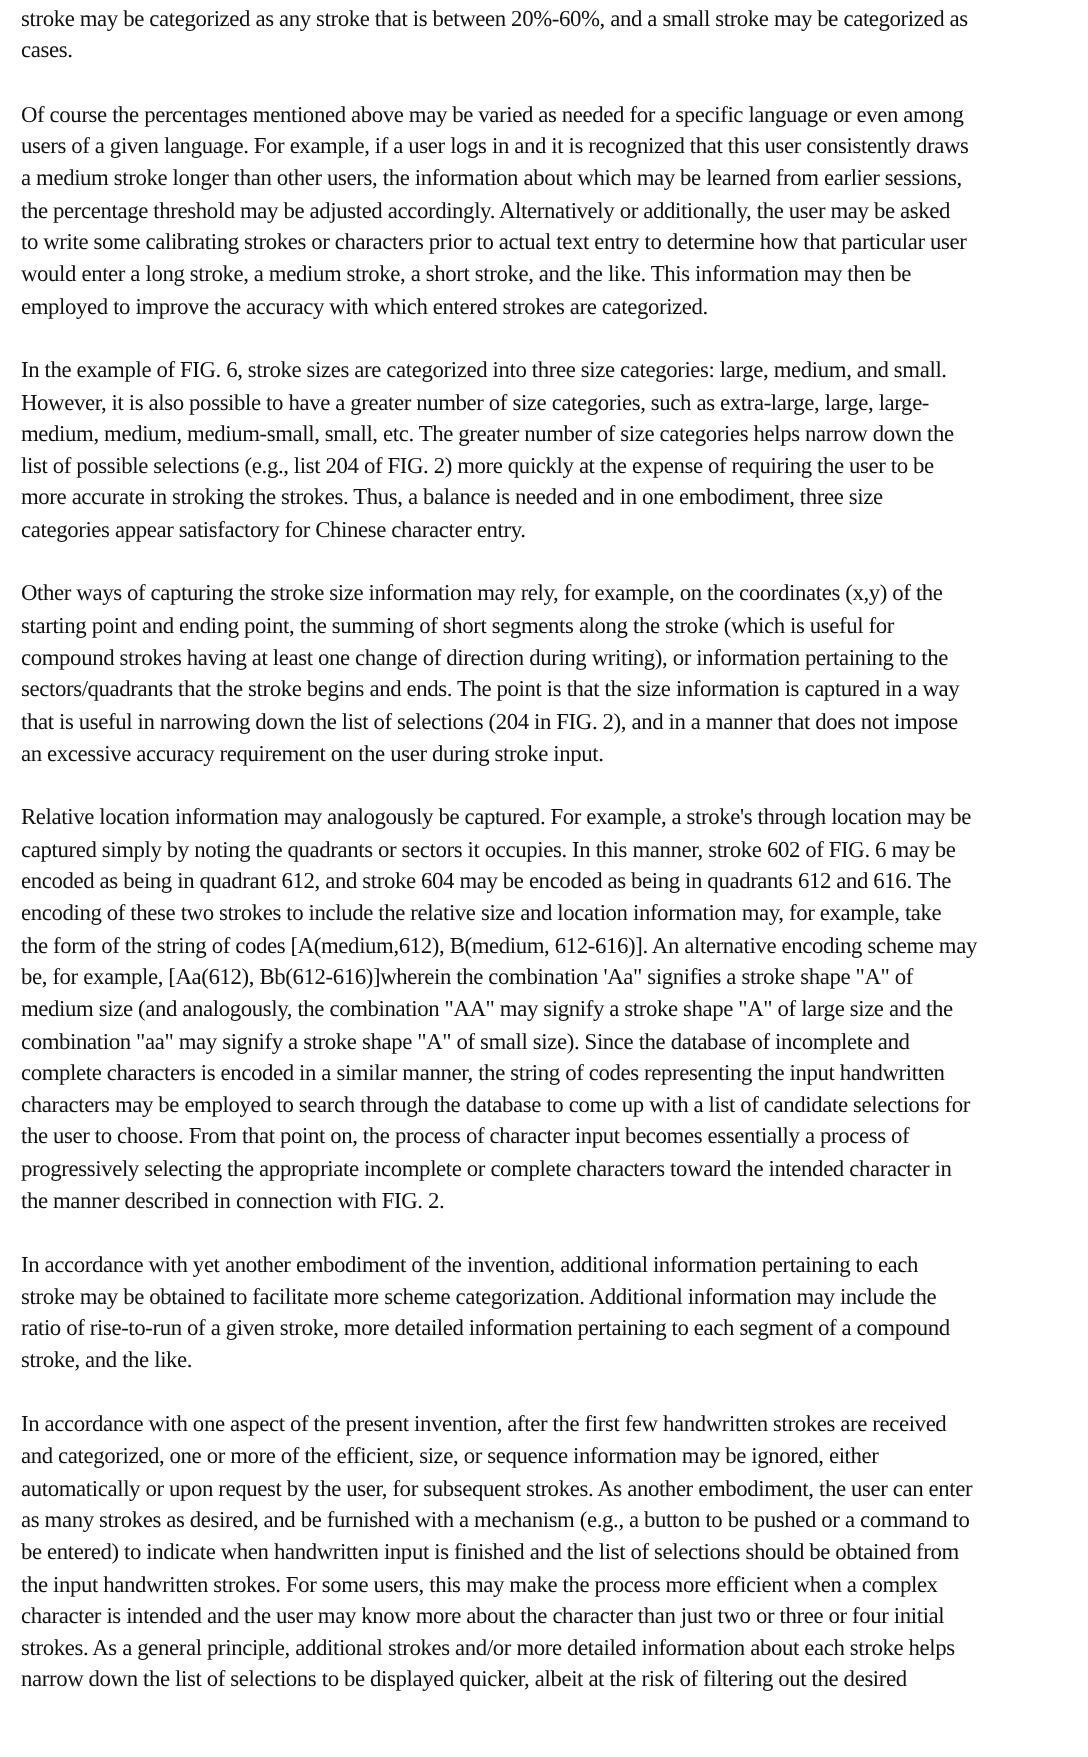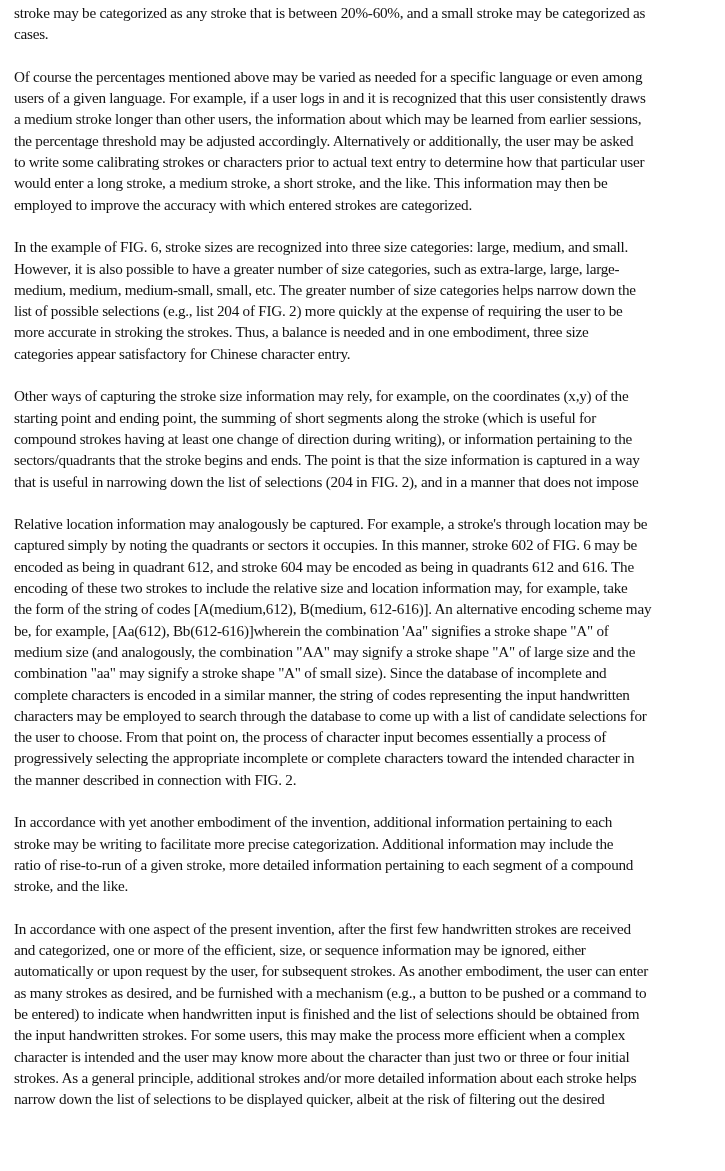--- a/index.html
+++ b/index.html
@@ -26,52 +26,53 @@
     <p class="para">
       <span class="line">Of course the percentages mentioned above may be varied as needed for a specific language or even among</span>
       <span class="line">users of a given language. For example, if a user logs in and it is recognized that this user consistently draws</span>
       <span class="line">a medium stroke longer than other users, the information about which may be learned from earlier sessions,</span>
       <span class="line">the percentage threshold may be adjusted accordingly. Alternatively or additionally, the user may be asked</span>
       <span class="line">to write some calibrating strokes or characters prior to actual text entry to determine how that particular user</span>
       <span class="line">would enter a long stroke, a medium stroke, a short stroke, and the like. This information may then be</span>
       <span class="line">employed to improve the accuracy with which entered strokes are categorized.</span>
     </p>
     <p class="para">
-      <span class="line">In the example of FIG. 6, stroke sizes are recognized into three size categories: large, medium, and small.</span>
+      <span class="line">In the example of FIG. 6, stroke sizes are categorized into three size categories: large, medium, and small.</span>
       <span class="line">However, it is also possible to have a greater number of size categories, such as extra-large, large, large-</span>
       <span class="line">medium, medium, medium-small, small, etc. The greater number of size categories helps narrow down the</span>
       <span class="line">list of possible selections (e.g., list 204 of FIG. 2) more quickly at the expense of requiring the user to be</span>
       <span class="line">more accurate in stroking the strokes. Thus, a balance is needed and in one embodiment, three size</span>
       <span class="line">categories appear satisfactory for Chinese character entry.</span>
     </p>
     <p class="para">
       <span class="line">Other ways of capturing the stroke size information may rely, for example, on the coordinates (x,y) of the</span>
       <span class="line">starting point and ending point, the summing of short segments along the stroke (which is useful for</span>
       <span class="line">compound strokes having at least one change of direction during writing), or information pertaining to the</span>
       <span class="line">sectors/quadrants that the stroke begins and ends. The point is that the size information is captured in a way</span>
       <span class="line">that is useful in narrowing down the list of selections (204 in FIG. 2), and in a manner that does not impose</span>
+      <span class="line">an excessive accuracy requirement on the user during stroke input.</span>
     </p>
     <p class="para">
       <span class="line">Relative location information may analogously be captured. For example, a stroke's through location may be</span>
       <span class="line">captured simply by noting the quadrants or sectors it occupies. In this manner, stroke 602 of FIG. 6 may be</span>
       <span class="line">encoded as being in quadrant 612, and stroke 604 may be encoded as being in quadrants 612 and 616. The</span>
       <span class="line">encoding of these two strokes to include the relative size and location information may, for example, take</span>
       <span class="line">the form of the string of codes [A(medium,612), B(medium, 612-616)]. An alternative encoding scheme may</span>
       <span class="line">be, for example, [Aa(612), Bb(612-616)]wherein the combination 'Aa" signifies a stroke shape "A" of</span>
       <span class="line">medium size (and analogously, the combination "AA" may signify a stroke shape "A" of large size and the</span>
       <span class="line">combination "aa" may signify a stroke shape "A" of small size). Since the database of incomplete and</span>
       <span class="line">complete characters is encoded in a similar manner, the string of codes representing the input handwritten</span>
       <span class="line">characters may be employed to search through the database to come up with a list of candidate selections for</span>
       <span class="line">the user to choose. From that point on, the process of character input becomes essentially a process of</span>
       <span class="line">progressively selecting the appropriate incomplete or complete characters toward the intended character in</span>
       <span class="line">the manner described in connection with FIG. 2.</span>
     </p>
     <p class="para">
       <span class="line">In accordance with yet another embodiment of the invention, additional information pertaining to each</span>
-      <span class="line">stroke may be writing to facilitate more precise categorization. Additional information may include the</span>
+      <span class="line">stroke may be obtained to facilitate more scheme categorization. Additional information may include the</span>
       <span class="line">ratio of rise-to-run of a given stroke, more detailed information pertaining to each segment of a compound</span>
       <span class="line">stroke, and the like.</span>
     </p>
     <p class="para">
       <span class="line">In accordance with one aspect of the present invention, after the first few handwritten strokes are received</span>
       <span class="line">and categorized, one or more of the efficient, size, or sequence information may be ignored, either</span>
       <span class="line">automatically or upon request by the user, for subsequent strokes. As another embodiment, the user can enter</span>
       <span class="line">as many strokes as desired, and be furnished with a mechanism (e.g., a button to be pushed or a command to</span>
       <span class="line">be entered) to indicate when handwritten input is finished and the list of selections should be obtained from</span>
       <span class="line">the input handwritten strokes. For some users, this may make the process more efficient when a complex</span>

